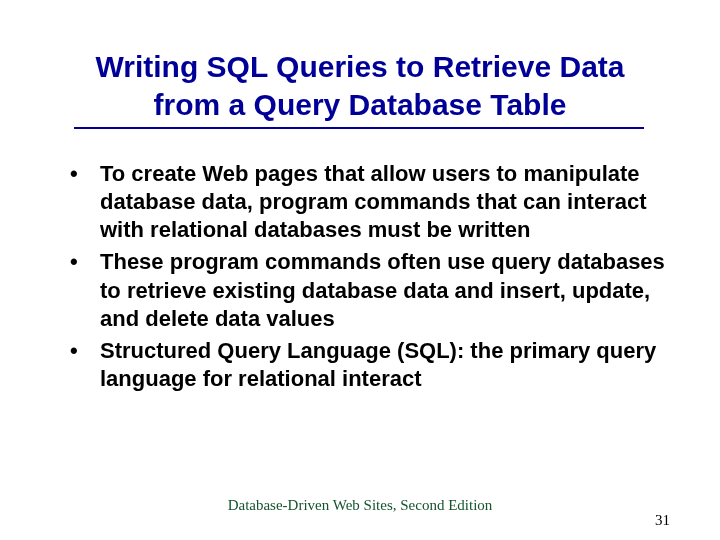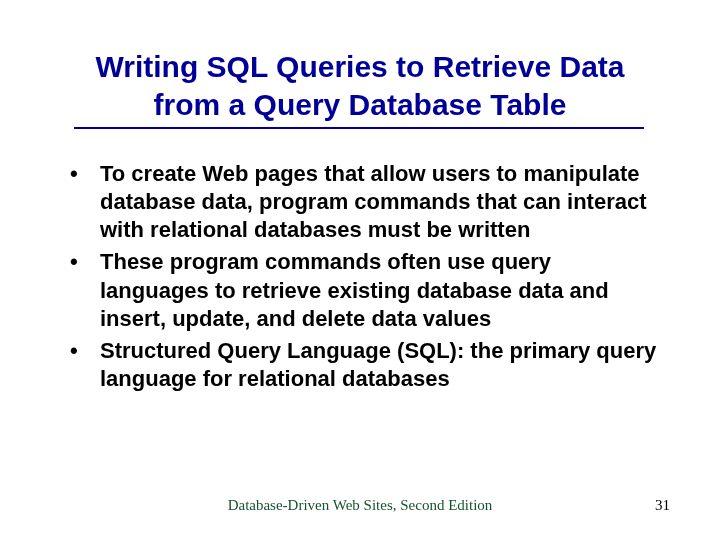--- a/index.html
+++ b/index.html
@@ -71,42 +71,42 @@
     bottom: 26px;
     left: 0;
     right: 0;
     text-align: center;
     font-family: "Times New Roman", Times, serif;
     font-size: 15px;
     color: #14532d;
   }
   .footer-right {
     position: absolute;
-    bottom: 26px;
+    bottom: 11px;
     right: 50px;
     font-family: "Times New Roman", Times, serif;
     font-size: 15px;
     color: #000;
   }
 </style>
 </head>
 <body>
 
 <div class="slide">
 
   <div class="title">
     <span>Writing SQL Queries to Retrieve Data</span><br>
     <span>from a Query Database Table</span>
   </div>
   <div class="underline"></div>
 
   <div class="body">
     <ul>
       <li><span>To create Web pages that allow users to manipulate database data, program commands that can interact with relational databases must be written</span></li>
-      <li><span>These program commands often use query languages to retrieve existing database data and insert, update, and delete data values</span></li>
-      <li><span>Structured Query Language (SQL): the primary query language for relational databases</span></li>
+      <li><span>These program commands often use query databases to retrieve existing database data and insert, update, and delete data values</span></li>
+      <li><span>Structured Query Language (SQL): the primary query language for relational interact</span></li>
     </ul>
   </div>
 
   <div class="footer-center">Database-Driven Web Sites, Second Edition</div>
   <div class="footer-right">31</div>
 
 </div>
 
 </body></html>

